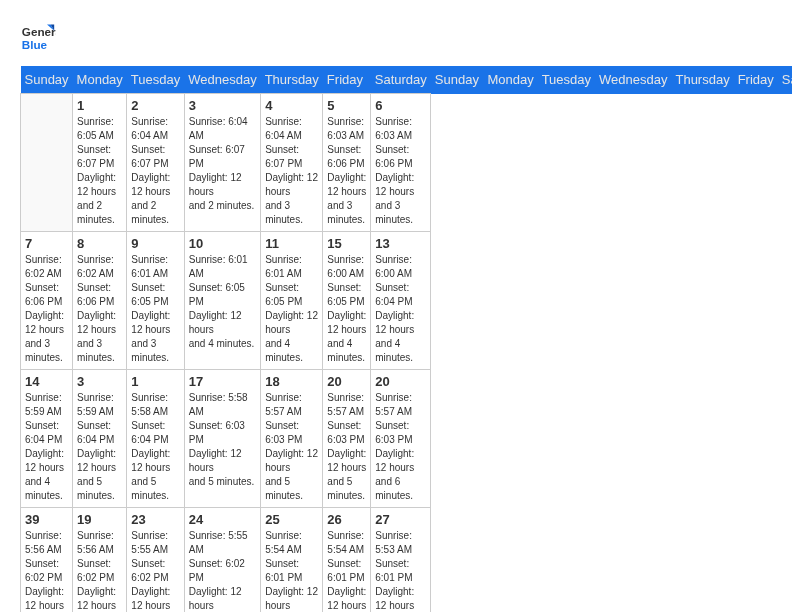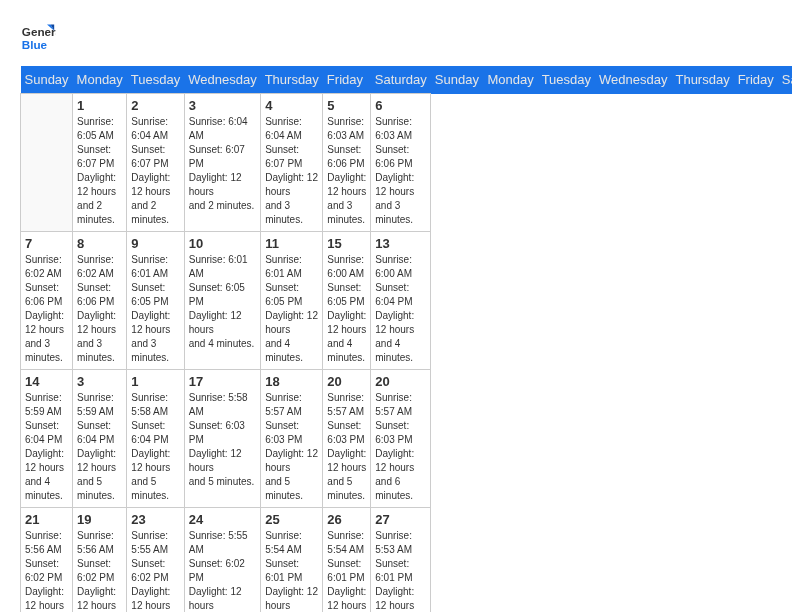--- a/index.html
+++ b/index.html
@@ -271,21 +271,21 @@
         <td>
           <span class="day-number">20</span>
           <div class="day-info" style="white-space: pre-line;">Sunrise: 5:57 AM
 Sunset: 6:03 PM
 Daylight: 12 hours
 and 6 minutes.</div>
         </td>
       </tr>
       <tr>
         <td>
-          <span class="day-number">21</span>
+          <span class="day-number">39</span>
           <div class="day-info" style="white-space: pre-line;">Sunrise: 5:56 AM
 Sunset: 6:02 PM
 Daylight: 12 hours
 and 6 minutes.</div>
         </td>
         <td>
           <span class="day-number">19</span>
           <div class="day-info" style="white-space: pre-line;">Sunrise: 5:56 AM
 Sunset: 6:02 PM
 Daylight: 12 hours

